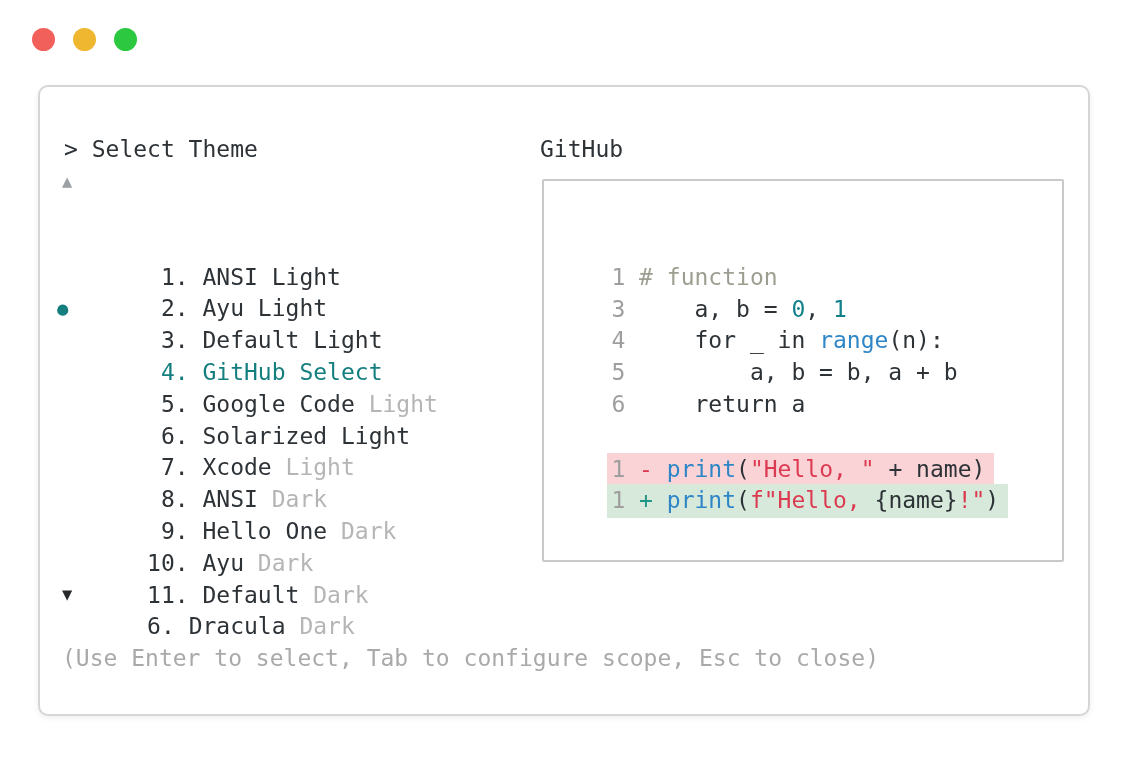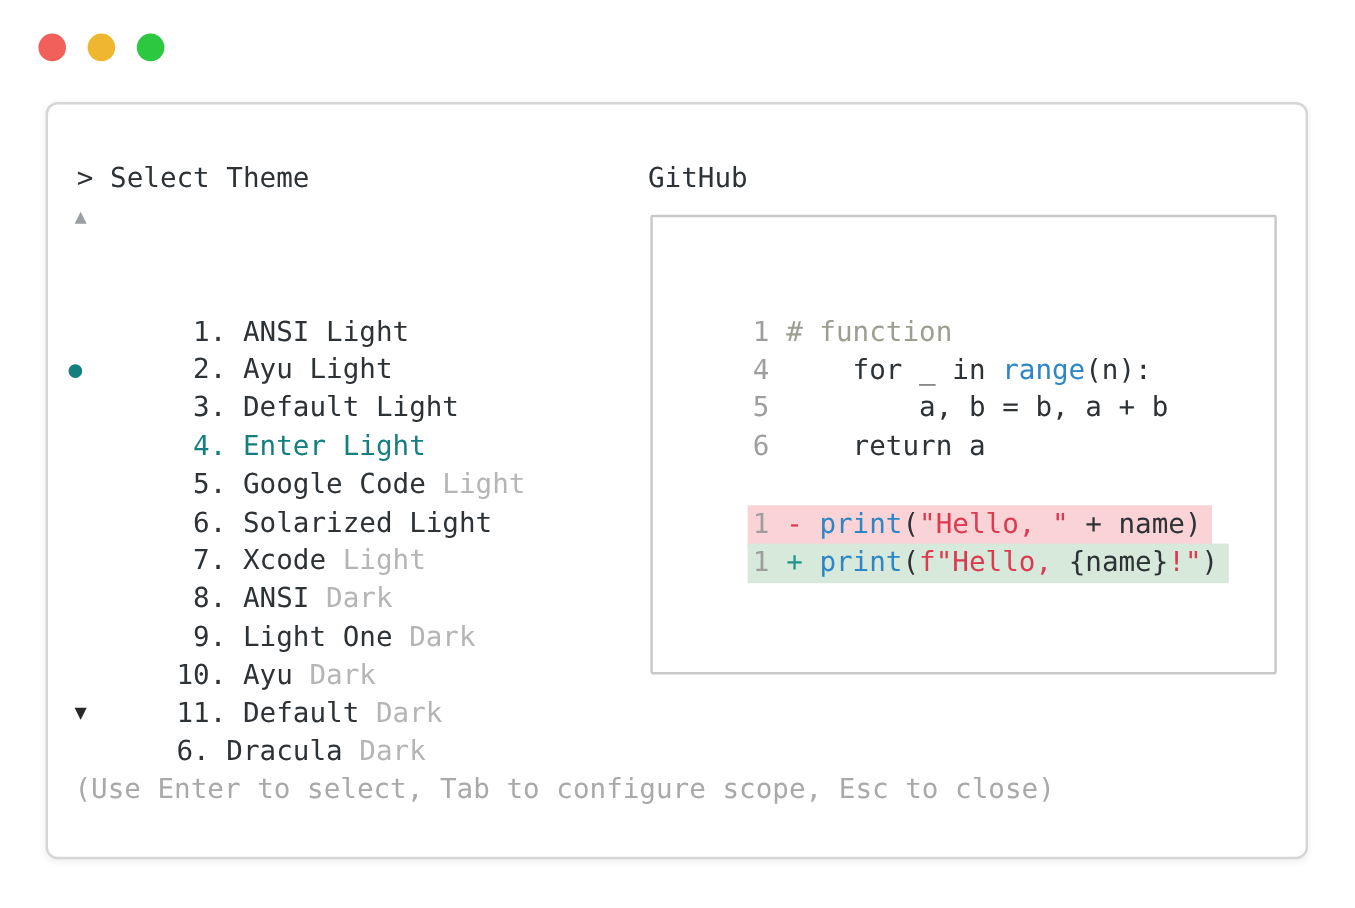--- a/index.html
+++ b/index.html
@@ -39,21 +39,21 @@
   .bullet{display:none;}
   .trow.selected .bullet{display:block;position:absolute;left:-7px;top:0;height:var(--lh);
     line-height:var(--lh);font-size:19px;color:var(--accent-teal);}
 
   
   .help{position:absolute;left:22px;top:556px;height:var(--lh);line-height:var(--lh);color:var(--text-help);}
 
   
   .preview-box{position:absolute;left:502px;top:92px;width:522px;height:383px;
     border:2px solid var(--preview-border);border-radius:2px;background:#fff;}
-  .code{position:absolute;left:28px;top:49px;white-space:pre;}
+  .code{position:absolute;left:12px;top:49px;white-space:pre;}
   .cline{height:var(--lh);line-height:var(--lh);}
   .cline.diff-start{margin-top:var(--lh);}
   .lrow{display:inline-block;}
   .lrow.bg-removed{background:var(--diff-removed-bg);padding:1px 9px 1px 4px;margin-left:-4px;}
   .lrow.bg-added{background:var(--diff-added-bg);padding:1px 9px 1px 4px;margin-left:-4px;}
 
   .ln{color:var(--line-number);}
   .c-code{color:var(--text-primary);}
   .c-comment{color:var(--comment);}
   .c-func{color:var(--function-red);}
@@ -87,41 +87,41 @@
       <div class="trow mono">
     
     <span class="gutter">  </span><span class="tnum"> 2. </span><span class="tname">Ayu Light</span><span class="tmuted"></span>
   </div>
       <div class="trow mono">
     
     <span class="gutter">  </span><span class="tnum"> 3. </span><span class="tname">Default Light</span><span class="tmuted"></span>
   </div>
       <div class="trow mono selected">
     <span class="bullet">●</span>
-    <span class="gutter">  </span><span class="tnum"> 4. </span><span class="tname">Enter Light</span><span class="tmuted"></span>
+    <span class="gutter">  </span><span class="tnum"> 4. </span><span class="tname">GitHub Select</span><span class="tmuted"></span>
   </div>
       <div class="trow mono">
     
     <span class="gutter">  </span><span class="tnum"> 5. </span><span class="tname">Google Code</span><span class="tmuted"> Light</span>
   </div>
       <div class="trow mono">
     
     <span class="gutter">  </span><span class="tnum"> 6. </span><span class="tname">Solarized Light</span><span class="tmuted"></span>
   </div>
       <div class="trow mono">
     
     <span class="gutter">  </span><span class="tnum"> 7. </span><span class="tname">Xcode</span><span class="tmuted"> Light</span>
   </div>
       <div class="trow mono">
     
     <span class="gutter">  </span><span class="tnum"> 8. </span><span class="tname">ANSI</span><span class="tmuted"> Dark</span>
   </div>
       <div class="trow mono">
     
-    <span class="gutter">  </span><span class="tnum"> 9. </span><span class="tname">Light One</span><span class="tmuted"> Dark</span>
+    <span class="gutter">  </span><span class="tnum"> 9. </span><span class="tname">Hello One</span><span class="tmuted"> Dark</span>
   </div>
       <div class="trow mono">
     
     <span class="gutter">  </span><span class="tnum">10. </span><span class="tname">Ayu</span><span class="tmuted"> Dark</span>
   </div>
       <div class="trow mono">
     
     <span class="gutter">  </span><span class="tnum">11. </span><span class="tname">Default</span><span class="tmuted"> Dark</span>
   </div>
       <div class="trow mono">
@@ -129,20 +129,22 @@
     <span class="gutter">  </span><span class="tnum">6. </span><span class="tname">Dracula</span><span class="tmuted"> Dark</span>
   </div>
     </div>
 
   <div id="down-arrow" class="scroll-arrow">▼</div>
 
   <div class="preview-box">
     <div class="code" id="code-block"><div class="cline mono">
     <span class="lrow"><span class="ln">1</span><span class="lsp"> </span><span class="lcontent"><span class="c-comment"># function</span></span></span>
   </div><div class="cline mono">
+    <span class="lrow"><span class="ln">3</span><span class="lsp"> </span><span class="lcontent"><span class="c-code">    a, b = </span><span class="c-num">0</span><span class="c-code">, </span><span class="c-num">1</span></span></span>
+  </div><div class="cline mono">
     <span class="lrow"><span class="ln">4</span><span class="lsp"> </span><span class="lcontent"><span class="c-code">    for _ in </span><span class="c-call">range</span><span class="c-code">(n):</span></span></span>
   </div><div class="cline mono">
     <span class="lrow"><span class="ln">5</span><span class="lsp"> </span><span class="lcontent"><span class="c-code">        a, b = b, a + b</span></span></span>
   </div><div class="cline mono">
     <span class="lrow"><span class="ln">6</span><span class="lsp"> </span><span class="lcontent"><span class="c-code">    return a</span></span></span>
   </div><div class="cline mono diff-start">
     <span class="lrow bg-removed"><span class="ln">1</span><span class="lsp"> </span><span class="lcontent"><span class="c-removed-sign">- </span><span class="c-call">print</span><span class="c-code">(</span><span class="c-string">"Hello, "</span><span class="c-code"> + name)</span></span></span>
   </div><div class="cline mono">
     <span class="lrow bg-added"><span class="ln">1</span><span class="lsp"> </span><span class="lcontent"><span class="c-added-sign">+ </span><span class="c-call">print</span><span class="c-code">(</span><span class="c-string">f"Hello, </span><span class="c-code">{name}</span><span class="c-string">!"</span><span class="c-code">)</span></span></span>
   </div></div>

